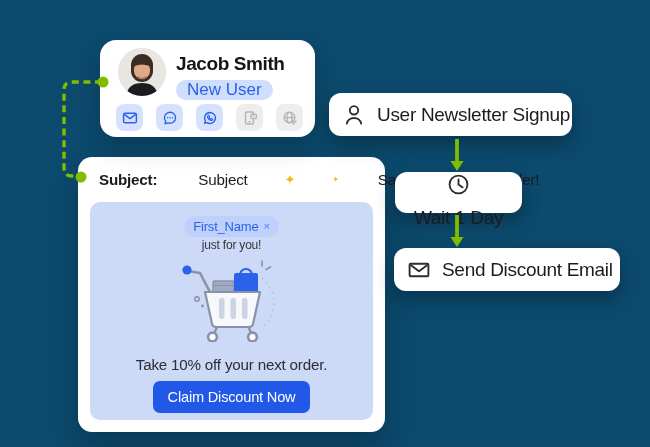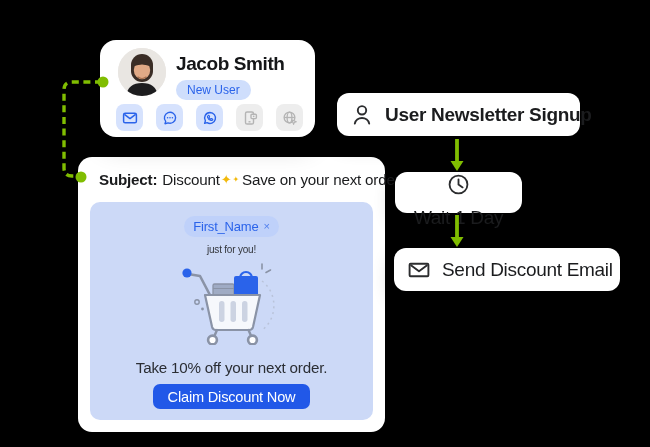--- a/index.html
+++ b/index.html
@@ -1,60 +1,60 @@
 <!DOCTYPE html>
 <html><head>
 <meta charset="utf-8">
 <style>
   html,body{margin:0;padding:0;background:#fff;overflow:hidden;}
-  .canvas{position:relative;width:650px;height:447px;background:#000000;
+  .canvas{position:relative;width:650px;height:447px;background:#0c4a6e;
           font-family:"Liberation Sans",sans-serif;color:#17181a;}
 
   
   .overlay{position:absolute;left:0;top:0;width:650px;height:447px;z-index:3;pointer-events:none;}
 
   
   .user-card{position:absolute;left:100px;top:40px;width:215px;height:97px;background:#fff;
              border-radius:16px;box-shadow:0 10px 26px rgba(0,0,0,.20);z-index:2;}
   .avatar{position:absolute;left:18px;top:8px;width:48px;height:48px;border-radius:50%;overflow:hidden;background:#e9e6e2;}
   .user-name{position:absolute;left:76px;top:13px;font-size:19px;font-weight:700;letter-spacing:-.4px;color:#151618;}
-  .badge{position:absolute;left:76px;top:40px;background:#cfdefc;color:#2a63ea;font-size:12px;
+  .badge{position:absolute;left:76px;top:40px;background:#cfdefc;color:#2a63ea;font-size:17px;
          padding:3px 11px;border-radius:999px;line-height:14px;}
   .icons-row{position:absolute;left:16px;top:64px;display:flex;gap:13px;}
   .chan{width:27px;height:27px;border-radius:8px;display:flex;align-items:center;justify-content:center;}
   .chan.active{background:#d6e2fd;}
   .chan.disabled{background:#ededed;}
 
   
   .step{position:absolute;background:#fff;border-radius:12px;box-shadow:0 8px 20px rgba(0,0,0,.30);
         display:flex;align-items:center;gap:10px;padding:0 12px;z-index:2;
         font-size:19px;letter-spacing:-.3px;color:#1b1c1e;white-space:nowrap;}
   .step svg{flex:0 0 auto;}
-  .step1{left:337px;top:93px;width:219px;height:43px;font-weight:bold;}
+  .step1{left:329px;top:93px;width:219px;height:43px;}
   .step2{left:395px;top:172px;width:103px;height:41px;flex-direction:column;}
   .step3{left:347px;top:248px;width:202px;height:43px;margin-left:47px;}
 
   
   .email-card{position:absolute;left:78px;top:157px;width:307px;height:275px;background:#fff;
               border-radius:14px;box-shadow:0 14px 32px rgba(0,0,0,.24);z-index:1;}
   .subject-row{height:45px;display:flex;align-items:center;padding-left:21px;font-size:15.2px;
-               letter-spacing:-.2px;color:#1a1b1d;white-space:nowrap;}
+               letter-spacing:-.2px;color:#1a1b1d;white-space:nowrap;gap:36px;}
   .subject-label{font-weight:700;margin-right:5px;}
   .sparkle-big{color:#f2b90b;font-size:13px;margin:0 1px 0 1px;}
   .sparkle-small{color:#f2b90b;font-size:8px;vertical-align:7px;margin-right:3px;}
   .email-body{margin:0 12px 12px 12px;height:218px;background:#ccd9f7;border-radius:10px;
               display:flex;flex-direction:column;align-items:center;padding-top:14px;box-sizing:border-box;}
   .line1{display:flex;align-items:center;gap:6px;font-size:14.8px;color:#33363c;letter-spacing:-.2px;}
   .merge-tag{background:#bfd1fa;color:#2a63ea;font-size:13px;padding:3px 9px;border-radius:999px;
              display:flex;align-items:flex-end;gap:5px;line-height:15px;}
   .merge-x{font-size:11px;opacity:.75;cursor:default;}
-  .line2{margin-top:7px;font-size:10px;color:#33363c;letter-spacing:-.2px;}
+  .line2{margin-top:1px;font-size:12px;color:#33363c;letter-spacing:-.2px;}
   .cart-wrap{margin-top:6px;height:84px;}
   .offer{margin-top:14px;font-size:15.2px;color:#2b2e34;letter-spacing:-.2px;}
-  .cta{margin-top:8px;background:#2158e8;color:#fff;border:none;border-radius:7px;height:25px;
+  .cta{margin-top:8px;background:#2158e8;color:#fff;border:none;border-radius:7px;height:32px;
        padding:0 15px;font-size:14.6px;font-family:"Liberation Sans",sans-serif;letter-spacing:-.2px;cursor:pointer;}
 </style>
 </head>
 <body>
 
 <div class="canvas">
 
   <div class="user-card">
     <div class="avatar">
       <svg width="48" height="48" viewBox="0 0 48 48">
@@ -104,21 +104,21 @@
           <path d="M2.1 7.5 h10.8"></path>
           <path d="M10 10 l4.3 1.7 -2 0.7 -0.7 2 z" fill="#ededed" stroke-width="1.1" stroke-linejoin="round"></path>
         </svg>
       </div>
     </div>
   </div>
 
   <div class="email-card">
     <div class="subject-row">
       <span class="subject-label">Subject:</span>
-      <span>Discount</span>
+      <span>Subject</span>
       <span class="sparkle-big">✦</span>
       <span class="sparkle-small">✦</span>
       <span>Save on your next order!</span>
     </div>
     <div class="email-body">
       <div class="line1">
         <span class="merge-tag">
           <span>First_Name</span>
           <span class="merge-x">×</span>
         </span>

